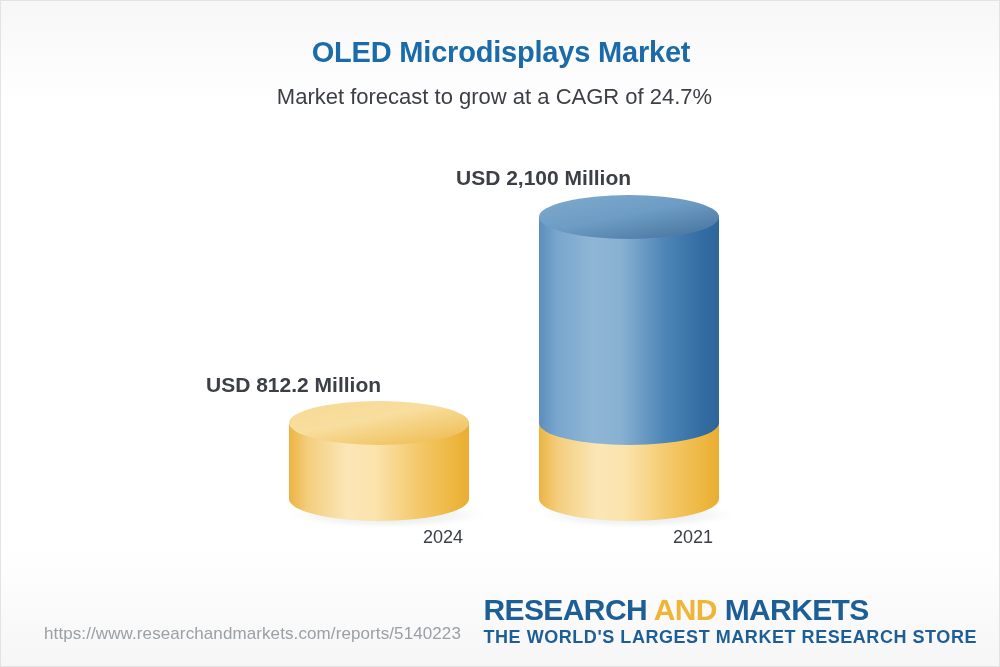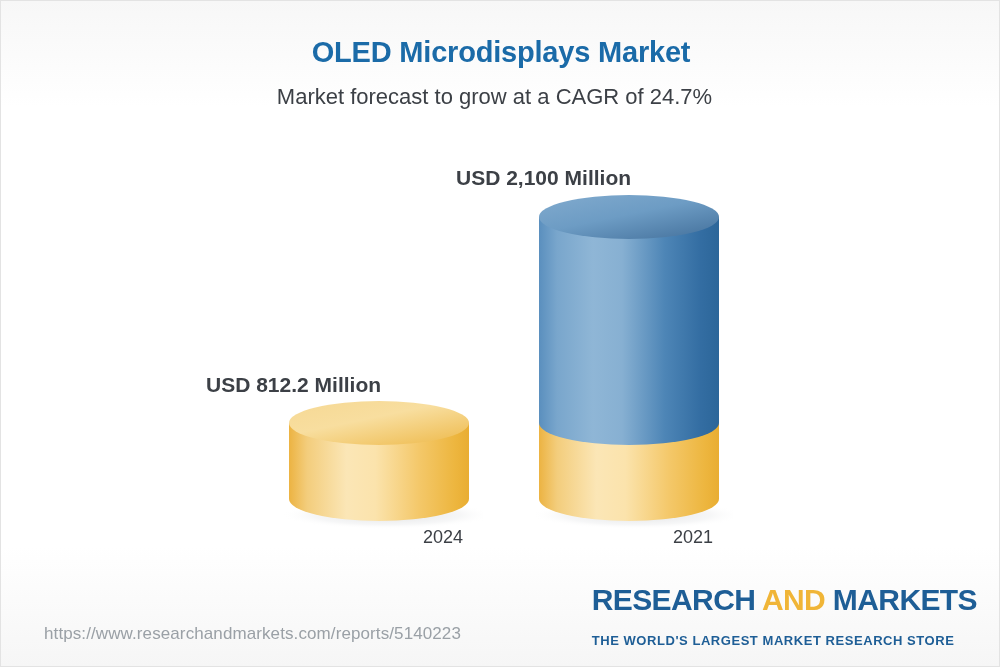--- a/index.html
+++ b/index.html
@@ -112,25 +112,25 @@
   .logo-main {
     font-size: 30px;
     font-weight: bold;
     color: #1e5e96;
     letter-spacing: -0.6px;
     line-height: 1;
     white-space: nowrap;
   }
   .logo-main .and { color: #f0b537; }
   .logo-tag {
-    font-size: 13px;
+    font-size: 18px;
     font-weight: bold;
     color: #1e5e96;
     letter-spacing: 0.55px;
-    margin-top: 18px;
+    margin-top: 2px;
     white-space: nowrap;
   }
 </style>
 </head>
 <body>
 
 <div class="poster">
 
   <div class="header">
     <h1 class="chart-title">OLED Microdisplays Market</h1>

